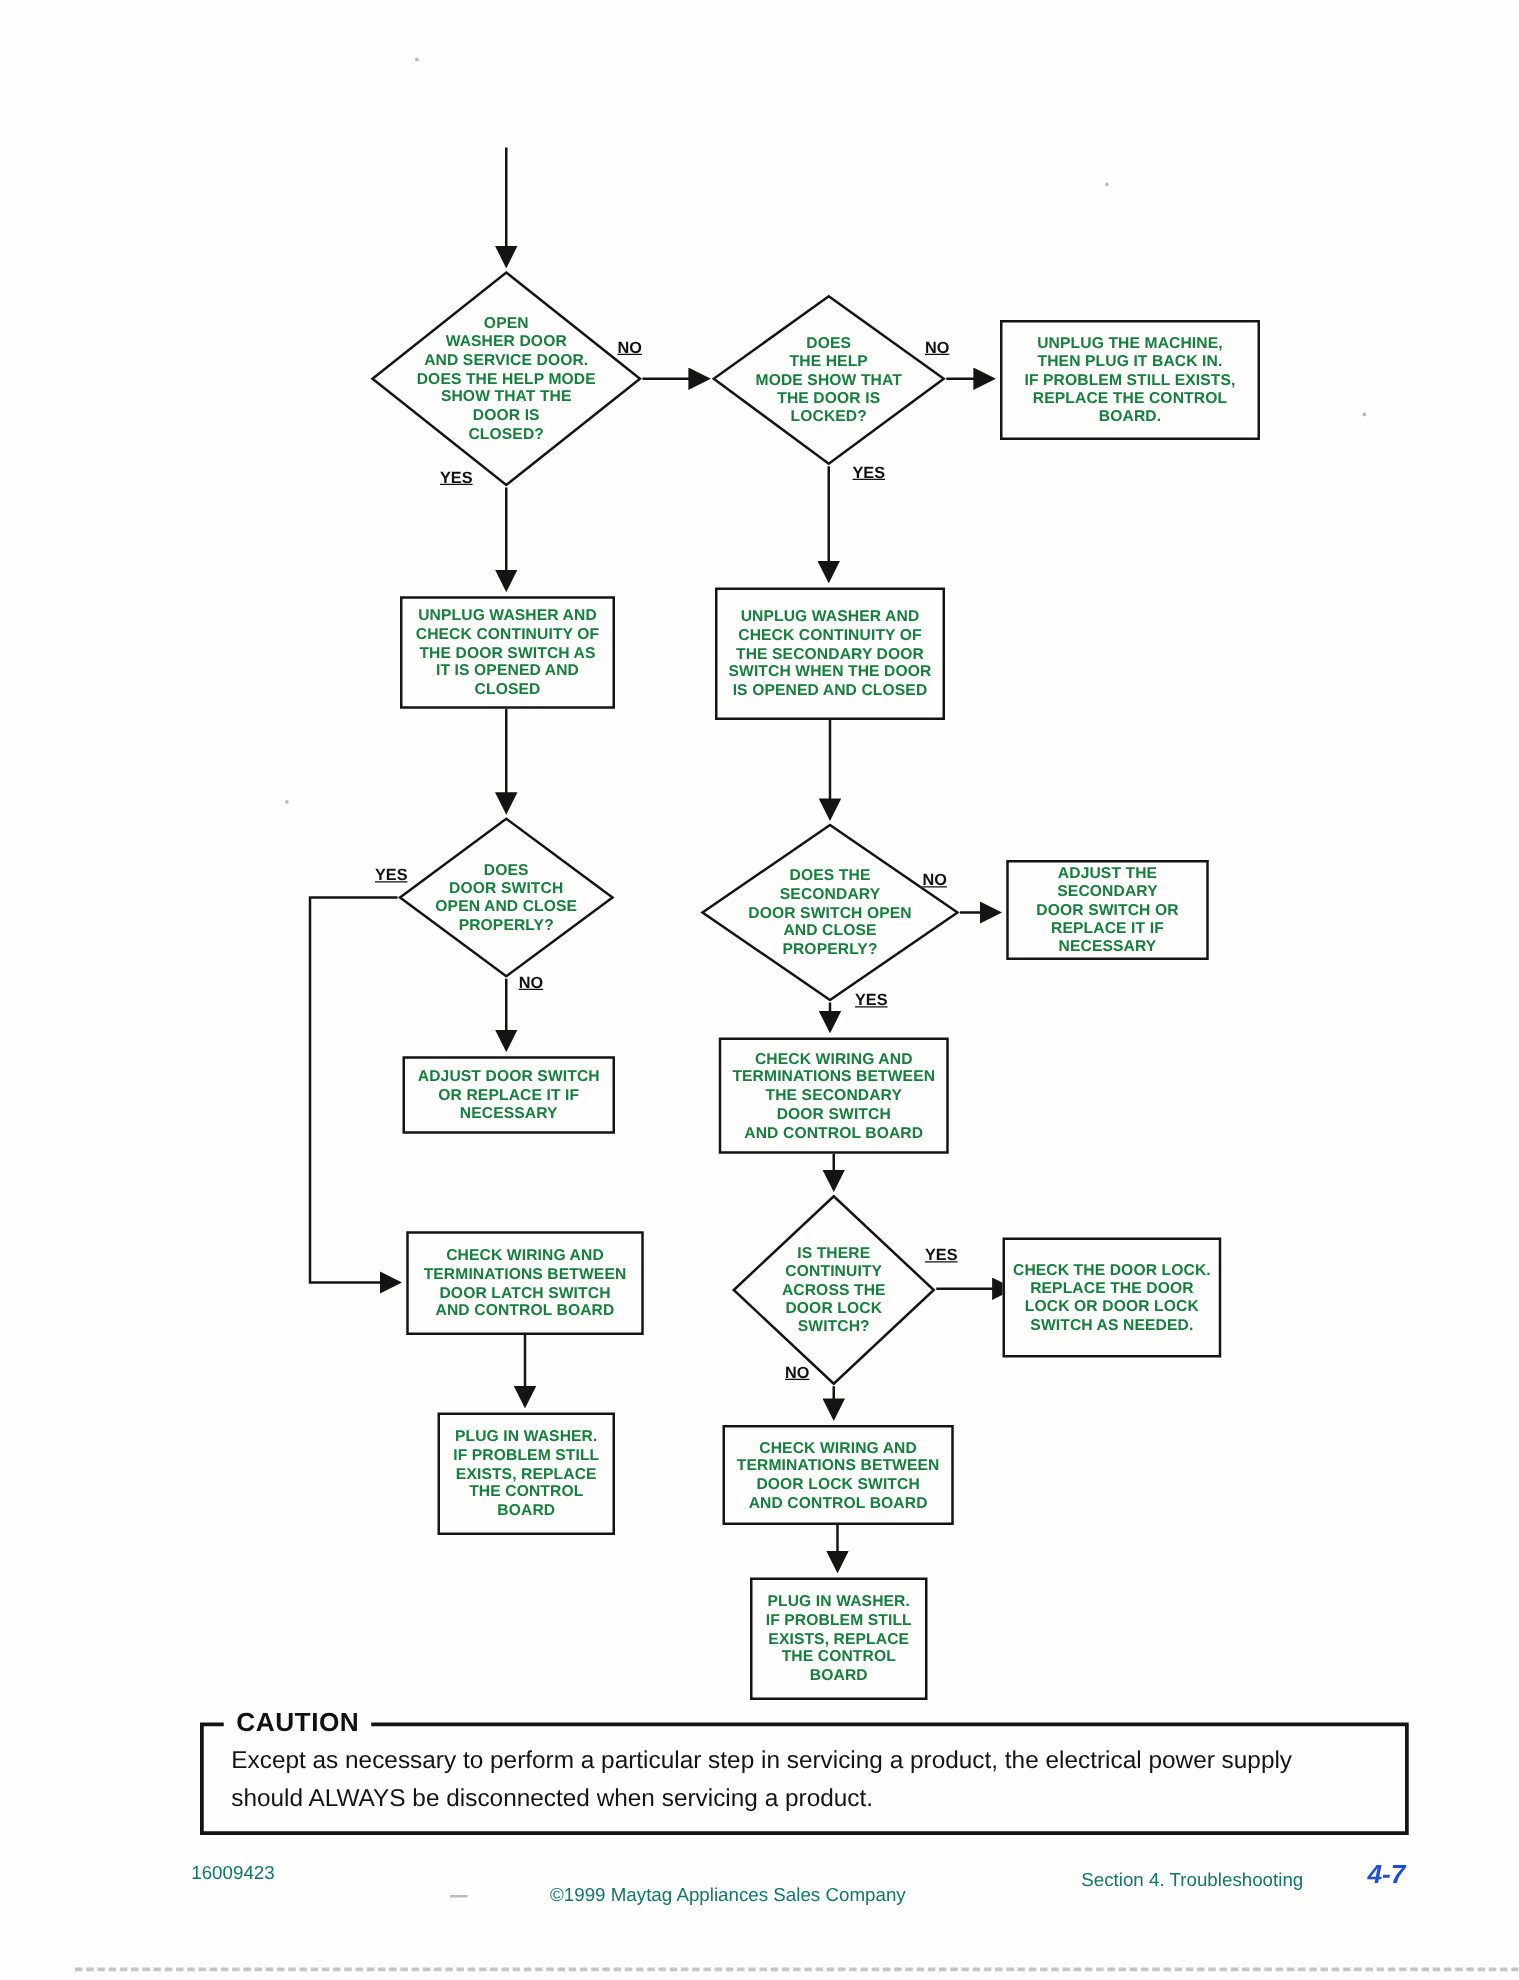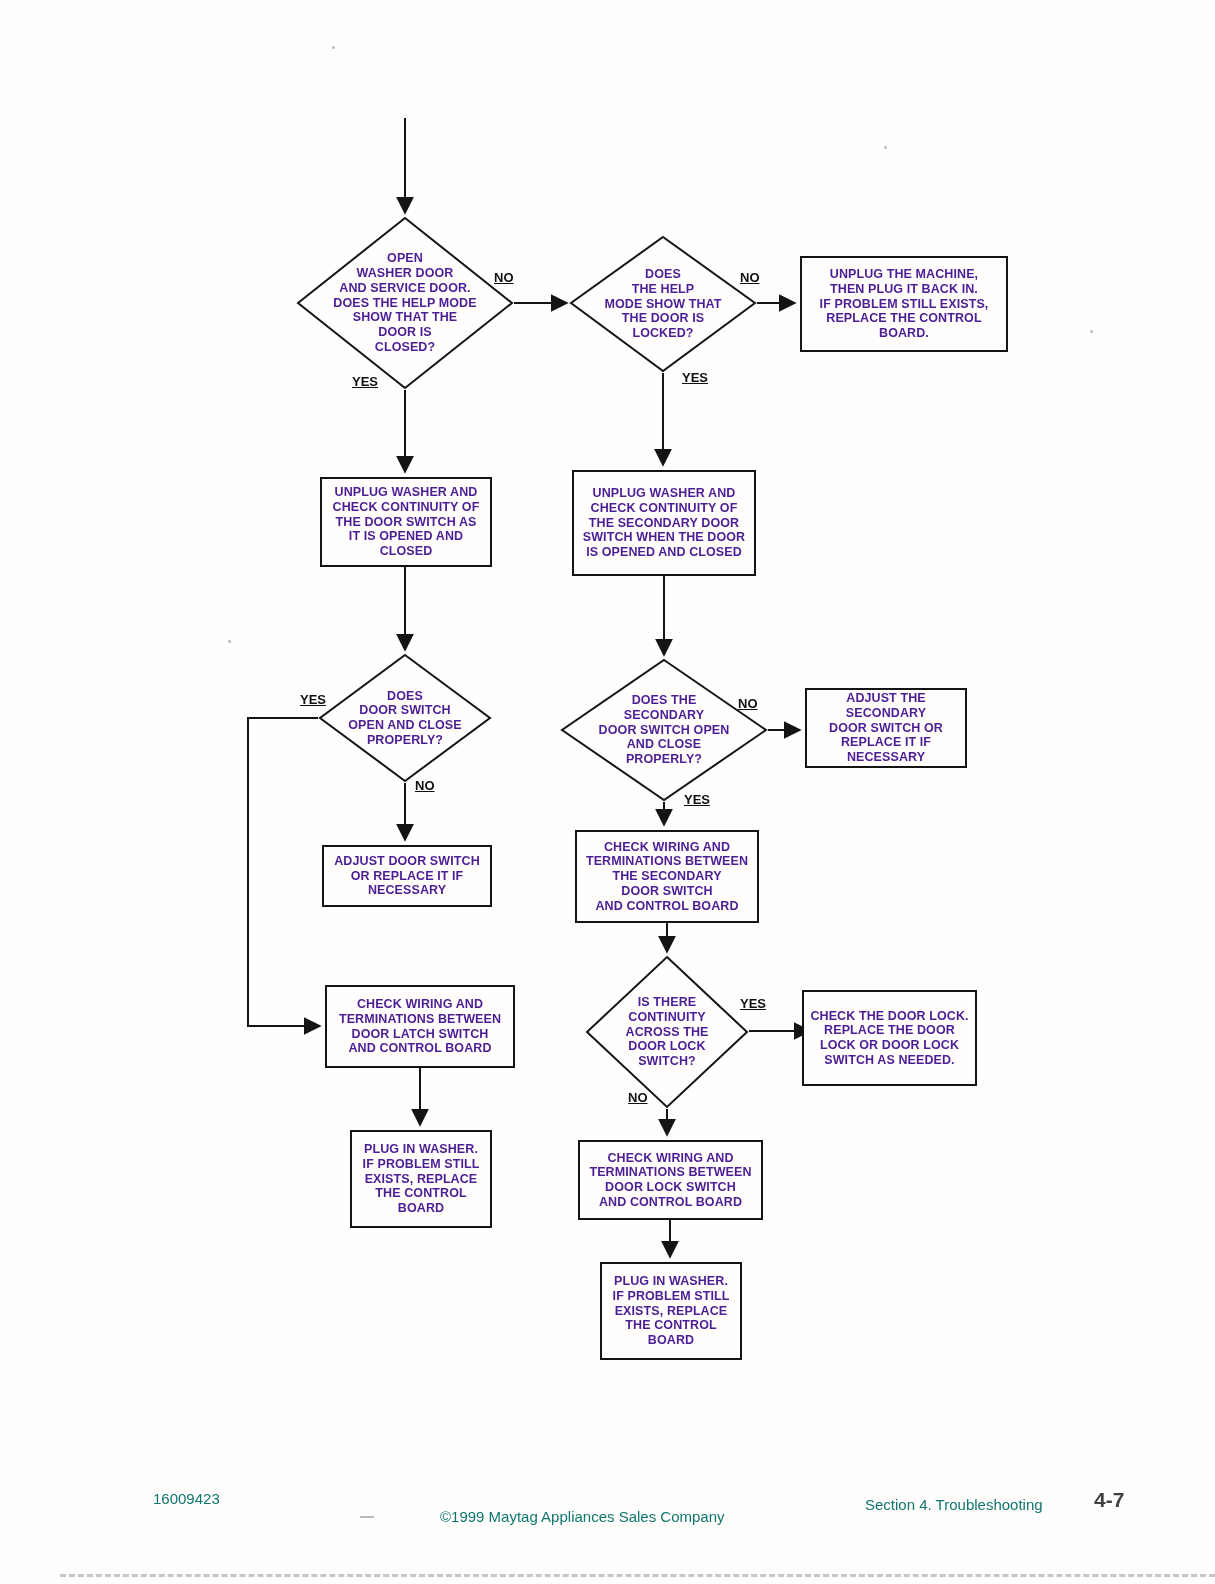--- a/index.html
+++ b/index.html
@@ -6,35 +6,35 @@
   html,body { background:#ffffff; }
   body { font-family:"Liberation Sans", sans-serif; }
   .page {
     position:relative; width:1215px; height:1584px;
     background:#fffefd; overflow:hidden; color:#111;
   }
   .connectors { position:absolute; left:0; top:0; pointer-events:none; }
   .node {
     position:absolute; display:flex; align-items:center; justify-content:center;
     text-align:center; font-weight:bold; font-size:12.5px; line-height:1.18;
-    color:#4c1d95; white-space:pre-line; letter-spacing:0.1px;
+    color:#15803d; white-space:pre-line; letter-spacing:0.1px;
   }
   .rect-node { border:2px solid #141414; background:#fffefd; padding:4px 6px; }
   .edge-label { position:absolute; font-weight:bold; font-size:13px; color:#101010;text-decoration:underline; }
   .caution-box { position:absolute; border:3px solid #141414; background:#fffefd; }
   .caution-title {
     position:absolute; top:-14px; left:16px; background:#fffefd;
     padding:0 10px; font-weight:bold; font-size:21px; letter-spacing:0.4px;
   }
   .caution-text {
     position:absolute; left:22px; top:12px; right:18px;
     font-size:19.5px; line-height:1.6; white-space:pre-line; color:#141414;
   }
   .footer-text { position:absolute; font-size:15px; color:#0f766e; }
-  .footer-page-num { position:absolute; font-size:21px; font-weight:bold; color:#404040; }
+  .footer-page-num { position:absolute; font-size:21px; font-weight:bold; color:#1d4ed8;font-style:italic; }
   .speck { position:absolute; background:#777; border-radius:50%; opacity:.5; }
   .scan-edge { position:absolute; left:60px; right:0; border-top:3px dashed rgba(70,70,70,0.3); }
 </style>
 </head>
 <body>
 
 <div class="page">
 
   <div>
     <svg class="connectors" width="1215" height="1584" viewBox="0 0 1215 1584">
@@ -152,20 +152,25 @@
     <div class="edge-label" style="left:740px;top:270px">NO</div>
     <div class="edge-label" style="left:682px;top:370px">YES</div>
     <div class="edge-label" style="left:300px;top:692px">YES</div>
     <div class="edge-label" style="left:415px;top:778px">NO</div>
     <div class="edge-label" style="left:738px;top:696px">NO</div>
     <div class="edge-label" style="left:684px;top:792px">YES</div>
     <div class="edge-label" style="left:740px;top:996px">YES</div>
     <div class="edge-label" style="left:628px;top:1090px">NO</div>
   </div>
 
+  <div class="caution-box" style="left:160px;top:1378px;width:967px;height:90px">
+    <div class="caution-title">CAUTION</div>
+    <div class="caution-text">Except as necessary to perform a particular step in servicing a product, the electrical power supply
+should ALWAYS be disconnected when servicing a product.</div>
+  </div>
 
   <div class="footer-text" style="left:153px;top:1490px">16009423</div>
   <div class="footer-text" style="left:440px;top:1508px">©1999 Maytag Appliances Sales Company</div>
   <div class="footer-text" style="left:865px;top:1496px">Section 4. Troubleshooting</div>
   <div class="footer-page-num" style="left:1094px;top:1488px">4-7</div>
 
   <div class="speck" style="left:332px;top:46px;width:3px;height:3px"></div>
   <div class="speck" style="left:884px;top:146px;width:3px;height:3px"></div>
   <div class="speck" style="left:1090px;top:330px;width:3px;height:3px"></div>
   <div class="speck" style="left:228px;top:640px;width:3px;height:3px"></div>

